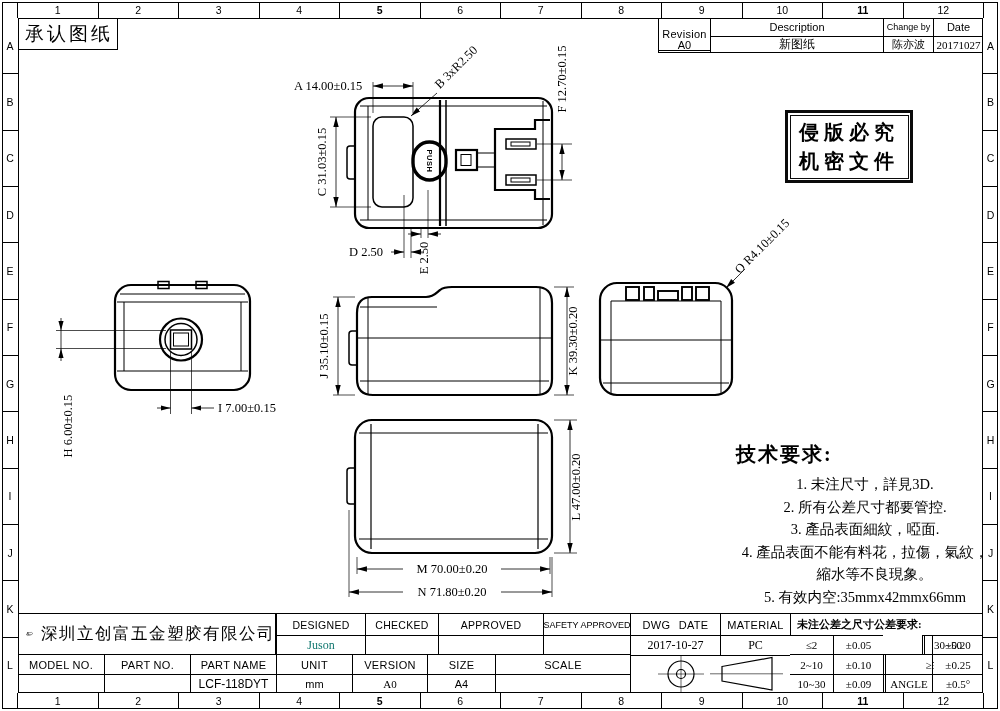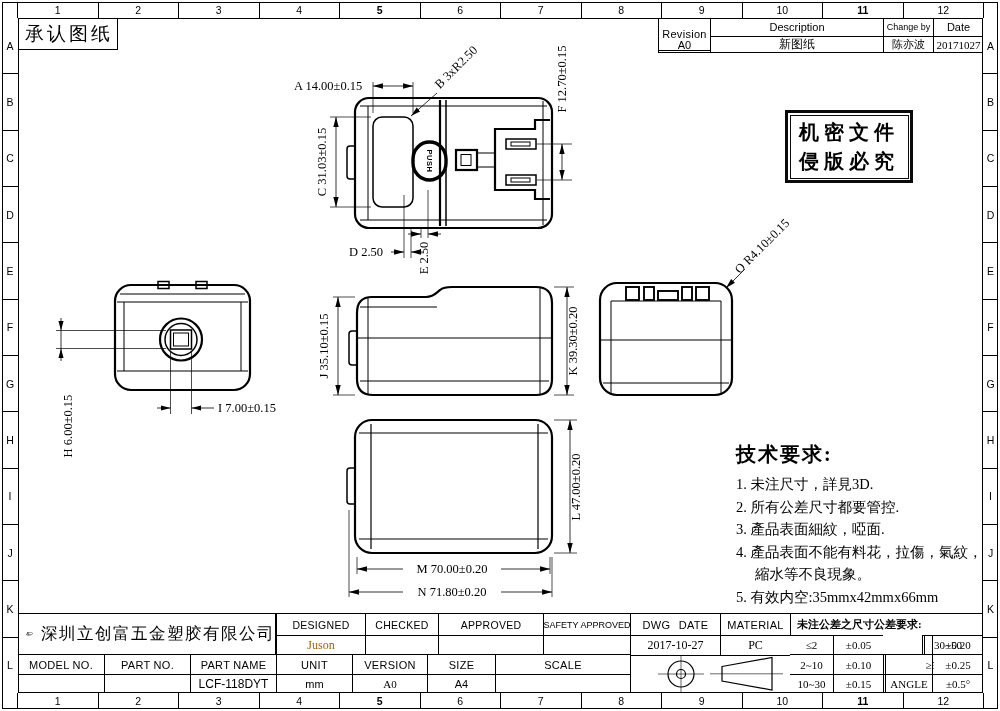--- a/index.html
+++ b/index.html
@@ -20,38 +20,38 @@
   .strip-h .gc:nth-child(5),.strip-h .gc:nth-child(11){font-weight:bold;}
   
   .cell{position:absolute;box-sizing:border-box;display:flex;align-items:center;
         justify-content:center;font-size:11px;overflow:hidden;white-space:nowrap;}
   .bt{border-top:1px solid #000;} .bt2{border-top:1.6px solid #000;}
   .bl{border-left:1px solid #000;} .br{border-right:1px solid #000;}
   .bb{border-bottom:1px solid #000;} .bld{border-left:3px double #000;}
   .hdr{font-weight:normal;letter-spacing:0.3px;}
   .serif{font-family:"Liberation Serif",serif;}
   .cjk{font-family:"Liberation Serif",serif;}
-  .grey{color:#a16207;}
+  .grey{color:#0f766e;}
   .sm{font-size:9px;}
   
   .approval{left:18px;top:18px;width:100px;height:32px;border-right:1px solid #000;
             border-bottom:1px solid #000;display:flex;align-items:center;
             padding-left:7px;font-size:19px;letter-spacing:3px;
             font-family:"Liberation Serif",serif;}
   
   .stamp{left:785px;top:110px;width:128px;height:73px;border:3.5px solid #0a0a0a;}
   .stamp-inner{position:absolute;inset:1.5px;border:1px solid #0a0a0a;display:flex;
         flex-direction:column;align-items:center;justify-content:center;
         font-family:"Liberation Serif",serif;font-size:20px;font-weight:bold;
         letter-spacing:5px;line-height:29px;}
   
   .tech{left:736px;top:441px;width:258px;font-family:"Liberation Serif",serif;}
   .tech-title{font-size:20px;font-weight:bold;letter-spacing:2px;margin-bottom:5px;}
   .tech-item{font-size:14.5px;line-height:22.5px;padding-left:19px;text-indent:-19px;
-             white-space:normal;}
+             white-space:normal;text-align:center;}
   
   .company-name{font-size:16.5px;letter-spacing:1.5px;font-family:"Liberation Serif",serif;}
   .ws{word-spacing:5px;}
   svg.overlay{position:absolute;left:0;top:0;pointer-events:none;}
   .o1{stroke:#000;stroke-width:1;fill:none}
   .o12{stroke:#000;stroke-width:1.2;fill:none}
   .o15{stroke:#000;stroke-width:1.5;fill:none}
   .o18{stroke:#000;stroke-width:1.9;fill:none}
   .o2{stroke:#000;stroke-width:2.2;fill:none}
   .o3{stroke:#000;stroke-width:3.4;fill:none}
@@ -138,22 +138,22 @@
   <div class="cell bl bb" style="left:710px;top:18px;width:173px;height:19px;">Description</div>
   <div class="cell bl bb sm" style="left:883px;top:18px;width:50px;height:19px;">Change by</div>
   <div class="cell bl bb" style="left:933px;top:18px;width:50px;height:19px;">Date</div>
   <div class="cell bl bb" style="left:658px;top:37px;width:52px;height:16px;">A0</div>
   <div class="cell bl bb cjk" style="left:710px;top:37px;width:173px;height:16px;font-size:12px;">新图纸</div>
   <div class="cell bl bb cjk" style="left:883px;top:37px;width:50px;height:16px;font-size:11px;">陈亦波</div>
   <div class="cell bl bb serif" style="left:933px;top:37px;width:50px;height:16px;font-size:11px;">20171027</div>
 
   <div class="abs stamp">
     <div class="stamp-inner">
+      <span>侵版必究</span>
       <span>机密文件</span>
-      <span>侵版必究</span>
     </div>
   </div>
 
   <div class="abs tech">
     <div class="tech-title">技术要求:</div>
     <div class="tech-item">1. 未注尺寸，詳見3D.</div>
     <div class="tech-item">2. 所有公差尺寸都要管控.</div>
     <div class="tech-item">3. 產品表面細紋，啞面.</div>
     <div class="tech-item">4. 產品表面不能有料花，拉傷，氣紋，縮水等不良現象。</div>
     <div class="tech-item">5. 有效内空:35mmx42mmx66mm</div>
@@ -200,21 +200,21 @@
   <div class="cell bt2 bl cjk" style="left:790px;top:613px;width:193px;height:22px;justify-content:flex-start;padding-left:6px;font-size:11px;font-weight:bold;">未注公差之尺寸公差要求:</div>
   <div class="cell bt serif" style="left:790px;top:635px;width:43px;height:19px;">≤2</div>
   <div class="cell bt bl serif" style="left:833px;top:635px;width:50px;height:19px;">±0.05</div>
   <div class="cell bt bld serif" style="left:883px;top:635px;width:49px;height:19px;margin-left:39px;">30~50</div>
   <div class="cell bt bl serif" style="left:932px;top:635px;width:51px;height:19px;">±0.20</div>
   <div class="cell bt serif" style="left:790px;top:654px;width:43px;height:20px;">2~10</div>
   <div class="cell bt bl serif" style="left:833px;top:654px;width:50px;height:20px;">±0.10</div>
   <div class="cell bt bld serif" style="left:883px;top:654px;width:49px;height:20px;padding-left:48px;">≥50</div>
   <div class="cell bt bl serif" style="left:932px;top:654px;width:51px;height:20px;">±0.25</div>
   <div class="cell bt serif" style="left:790px;top:674px;width:43px;height:19px;">10~30</div>
-  <div class="cell bt bl serif" style="left:833px;top:674px;width:50px;height:19px;">±0.15</div>
+  <div class="cell bt bl serif" style="left:833px;top:674px;width:50px;height:19px;">±0.09</div>
   <div class="cell bt bld serif" style="left:883px;top:674px;width:49px;height:19px;">ANGLE</div>
   <div class="cell bt bl serif" style="left:932px;top:674px;width:51px;height:19px;">±0.5°</div>
 
   <svg class="overlay" width="1000" height="711" viewBox="0 0 1000 711">
     <defs>
       <marker id="arw" viewBox="0 0 12 8" refX="11.5" refY="4" markerWidth="13" markerHeight="9" orient="auto-start-reverse">
         <path d="M0,0.9 L11.5,4 L0,7.1 Z" fill="#000"></path>
       </marker>
     </defs>
 

